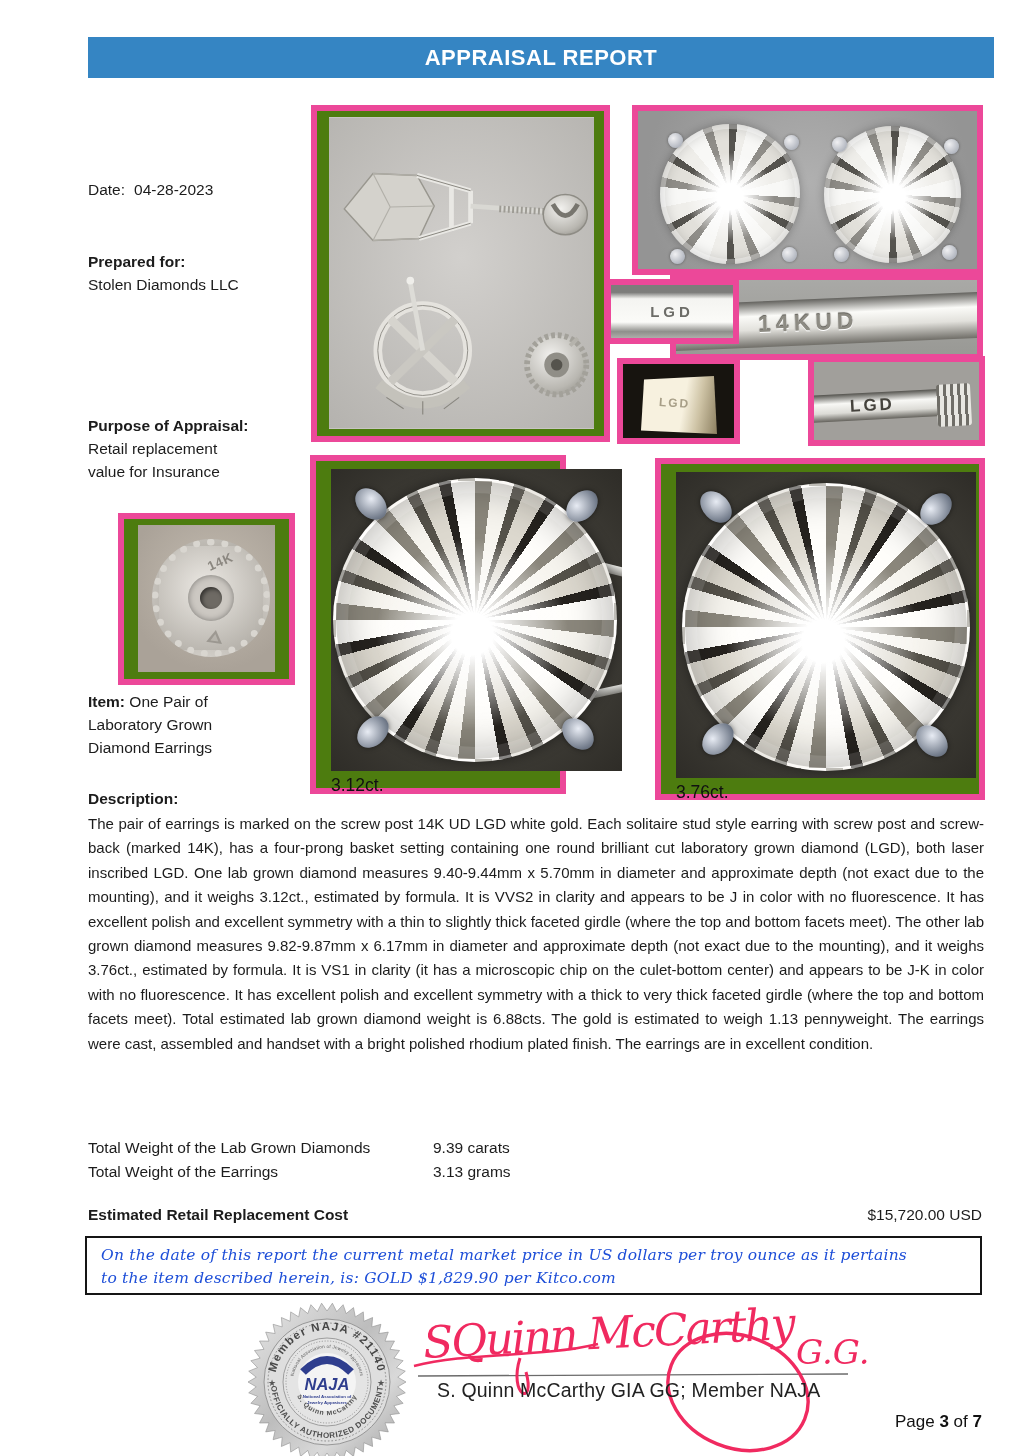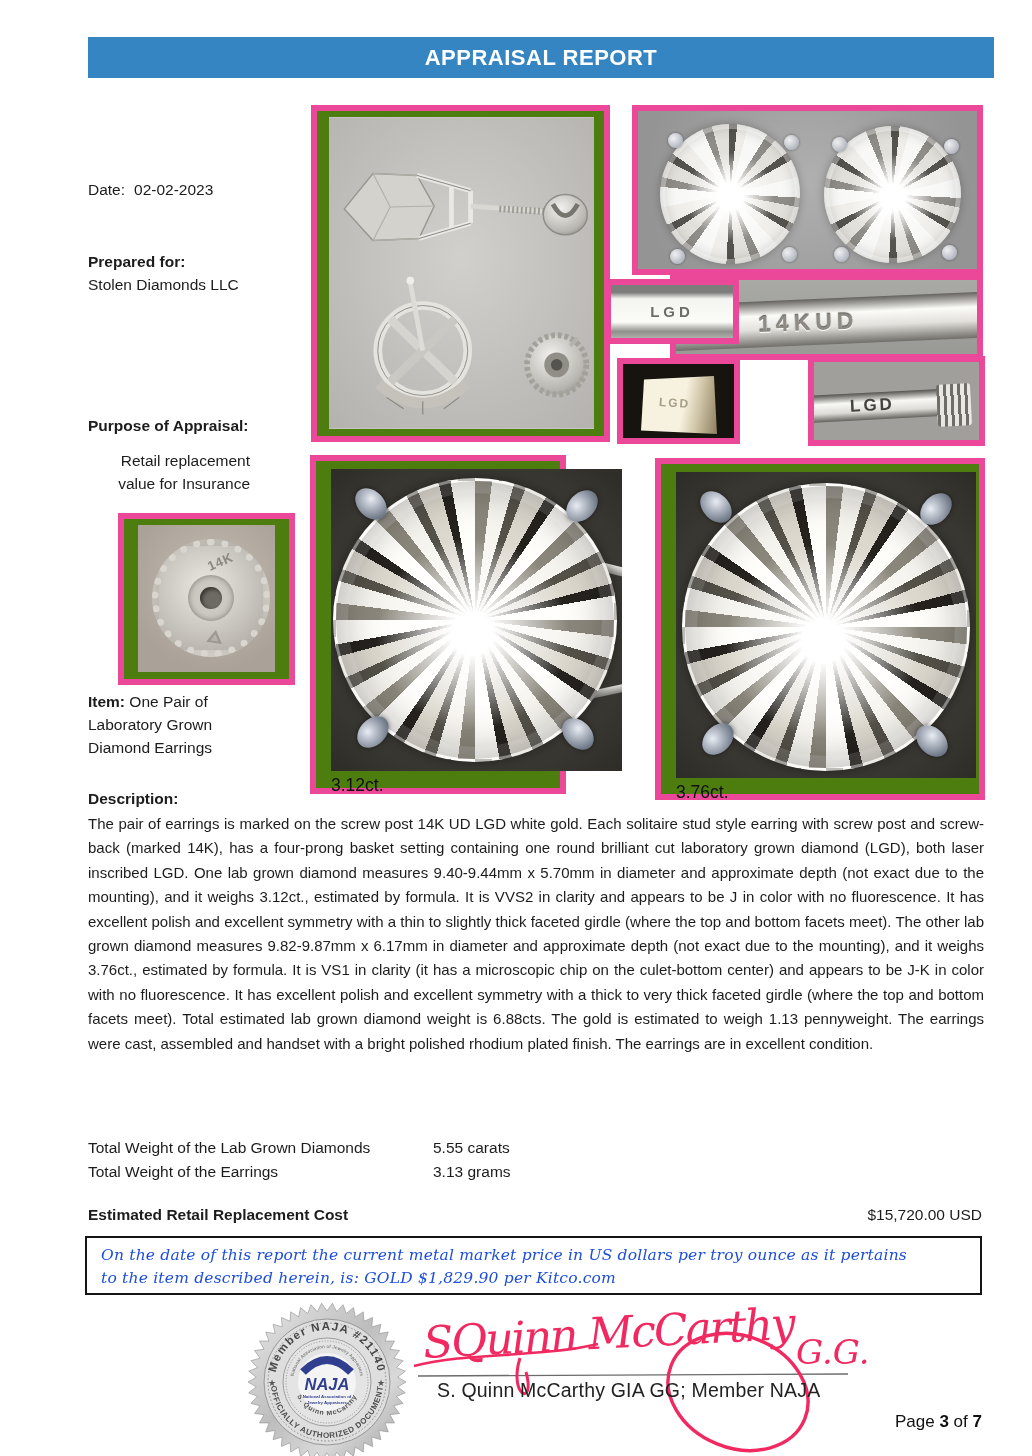--- a/index.html
+++ b/index.html
@@ -16,21 +16,21 @@
   .titlebar { position:absolute; left:88px; top:27px; width:906px; height:41px;
     background:#3585c3; color:#ffffff; text-align:center; line-height:41px;
     font-size:22px; font-weight:bold; letter-spacing:.5px; }
 
   
   .meta { position:absolute; left:88px; font-size:15.5px; line-height:23px; }
   .m-date   { top:168px; }
   .m-prep-l { top:240px; font-weight:bold; }
   .m-prep-v { top:263px; }
   .m-purp-l { top:404px; font-weight:bold; }
-  .m-purp-v { top:439px; width:162px;text-align:right; }
+  .m-purp-v { top:427px; width:162px; }
   .m-item   { top:680px; width:152px; }
   .m-item .b { font-weight:bold; }
   .val-gap { margin-left:9px; }
 
   
   .panel { position:absolute; background:#4d7c0f; border:6px solid #ec4899; }
   .photo { position:absolute; overflow:hidden; }
 
   
   .p-thumb { left:118px; top:503px; width:177px; height:172px; }
@@ -157,21 +157,21 @@
 </head>
 <body>
 
 <div class="page">
 
   <div class="titlebar">
     <span>APPRAISAL REPORT</span>
   </div>
 
   <div class="meta m-date">
-    <span>Date:</span><span class="val-gap">02-02-2023</span>
+    <span>Date:</span><span class="val-gap">04-28-2023</span>
   </div>
   <div class="meta m-prep-l">Prepared for:</div>
   <div class="meta m-prep-v">Stolen Diamonds LLC</div>
   <div class="meta m-purp-l">Purpose of Appraisal:</div>
   <div class="meta m-purp-v">Retail replacement value for Insurance</div>
 
   <div class="panel p-thumb">
     <div class="photo ph-thumb">
       <div class="scallop">
         <span class="mark14k">14K</span>
@@ -297,21 +297,21 @@
       <div class="claw claw-se"></div>
     </div>
     <div class="caption cap-h">3.76ct.</div>
   </div>
 
   <div class="desc-label">Description:</div>
   <div class="desc-body">The pair of earrings is marked on the screw post 14K UD LGD white gold.  Each solitaire stud style earring with screw post and screw-back (marked 14K), has a four-prong basket setting containing one round brilliant cut laboratory grown diamond (LGD), both laser inscribed LGD.  One lab grown diamond measures 9.40-9.44mm x 5.70mm in diameter and approximate depth (not exact due to the mounting), and it weighs 3.12ct., estimated by formula.  It is VVS2 in clarity and appears to be J in color with no fluorescence.  It has excellent polish and excellent symmetry with a thin to slightly thick faceted girdle (where the top and bottom facets meet).  The other lab grown diamond measures 9.82-9.87mm x 6.17mm in diameter and approximate depth (not exact due to the mounting), and it weighs 3.76ct., estimated by formula.  It is VS1 in clarity (it has a microscopic chip on the culet-bottom center) and appears to be J-K in color with no fluorescence.  It has excellent polish and excellent symmetry with a thick to very thick faceted girdle (where the top and bottom facets meet).  Total estimated lab grown diamond weight is 6.88cts.  The gold is estimated to weigh 1.13 pennyweight.  The earrings were cast, assembled and handset with a bright polished rhodium plated finish.  The earrings are in excellent condition.</div>
 
   <div class="t-row t-row1">
     <span>Total Weight of the Lab Grown Diamonds</span>
-    <span class="t-val">5.55  carats</span>
+    <span class="t-val">9.39  carats</span>
   </div>
   <div class="t-row t-row2">
     <span>Total Weight of the Earrings</span>
     <span class="t-val">3.13  grams</span>
   </div>
 
   <div class="cost-label">Estimated Retail Replacement Cost</div>
   <div class="cost-value">$15,720.00 USD</div>
 
   <div class="note-box">

